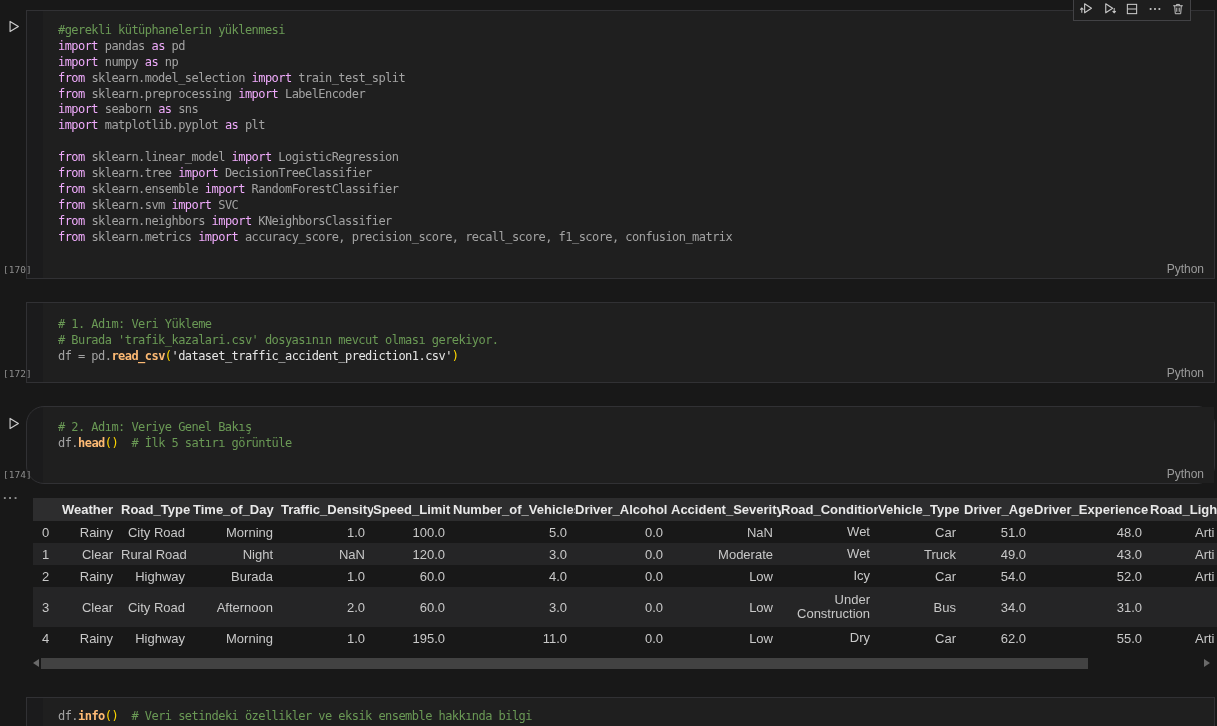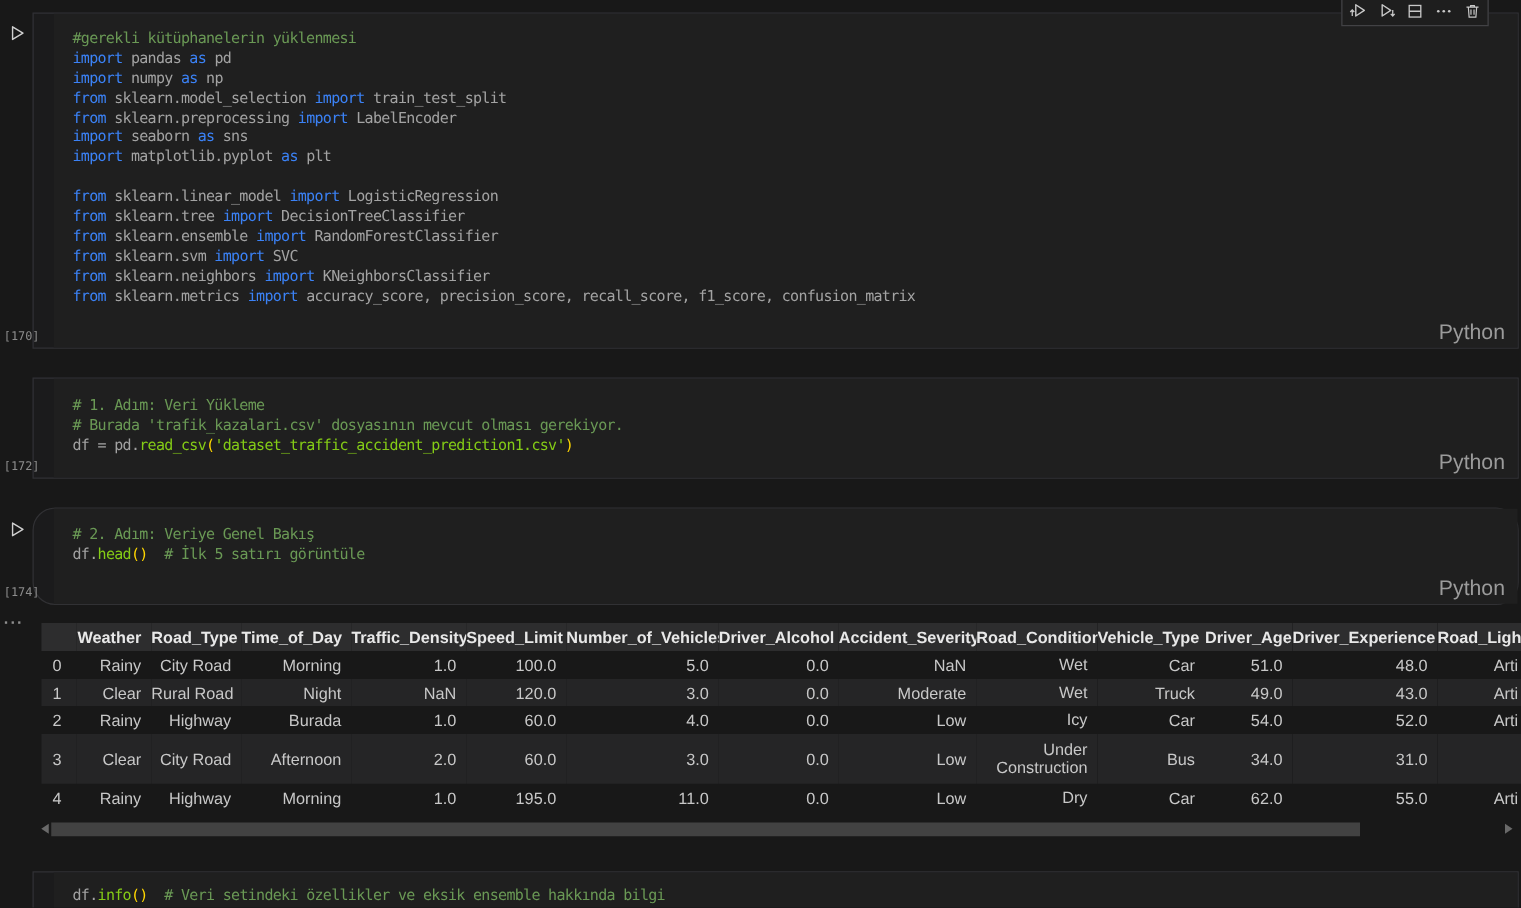--- a/index.html
+++ b/index.html
@@ -13,32 +13,32 @@
     position:absolute; left:26px; width:1189px;
     background:#1b1b1c; border:1px solid #313134;padding-left:29px;
   }
   .editor { position:absolute; top:0; bottom:0; left:16px; right:0; background:#1f1f1f; }
   .code {
     font-family:"DejaVu Sans Mono",monospace; font-size:12px; line-height:15.9px;
     letter-spacing:-0.55px; padding-left:15px; white-space:pre; color:#cccccc;
   }
   .line { height:15.9px; }
   .t-c { color:#6a9955; }     
-  .t-k { color:#3b82f6; }     
+  .t-k { color:#f0abfc; }     
   .t-p { color:#a3a3a3; }     
-  .t-f { color:#84cc16; }     
-  .t-s { color:#84cc16; }     
+  .t-f { color:#fdba74;font-weight:bold; }     
+  .t-s { color:#e5e5e5; }     
   .t-b { color:#ffd700; }     
   .exec {
     position:absolute; left:-24px; bottom:3px;
     font-family:"DejaVu Sans Mono",monospace; font-size:9.5px; color:#8c8c8c;
   }
   .lang {
     position:absolute; right:10px; bottom:2px;
-    font-size:17px; color:#9b9b9b; cursor:pointer;
+    font-size:12px; color:#9b9b9b; cursor:pointer;
   }
   .play { position:absolute; left:7px; width:14px; height:15px; cursor:pointer; }
   
   .cell-toolbar {
     position:absolute; top:-7px; left:1073px; width:118px; height:28px;
     background:#1e1e1e; border:1px solid #424245;
     display:flex; align-items:flex-end; justify-content:center;
     gap:2px; padding-bottom:2px; z-index:5;
   }
   .tb-btn {

